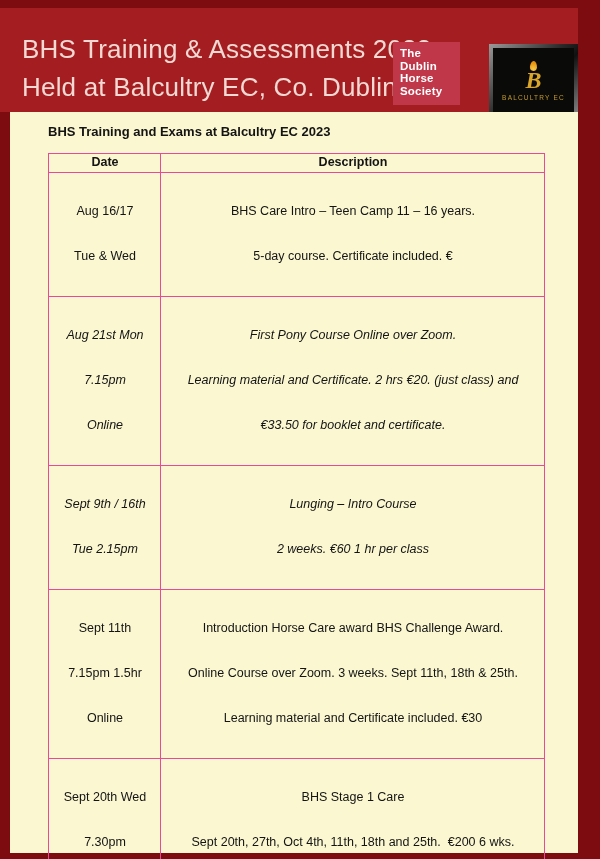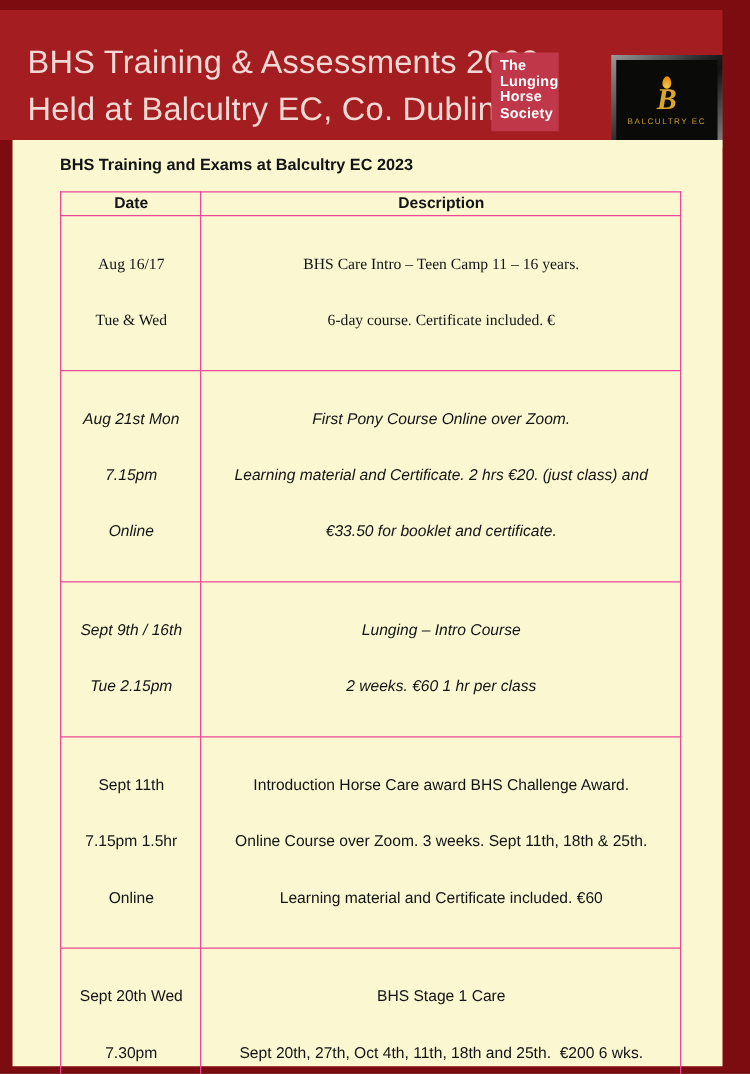--- a/index.html
+++ b/index.html
@@ -3,21 +3,21 @@
 <meta charset="utf-8">
 <style>
   html,body{margin:0;padding:0;}
   body{font-family:"Liberation Sans",sans-serif;background:#555;}
   .page{position:relative;width:600px;height:859px;background:#7c0c0f;overflow:hidden;}
   
   .band{position:absolute;left:0;top:8px;right:22px;height:104px;background:#a41e21;}
   .titles{position:absolute;left:22px;top:22px;}
   .title-line{font-size:26px;line-height:38px;color:#f2d9d3;letter-spacing:.2px;}
   
-  .bhs-logo{position:absolute;left:393px;top:34px;width:54px;height:63px;background:#bf3748;color:#ffffff;
+  .bhs-logo{position:absolute;left:393px;top:34px;width:67px;height:63px;background:#bf3748;color:#ffffff;
             padding:5px 0 0 7px;box-sizing:border-box;}
   .bhs-logo div{font-size:11.5px;line-height:12.5px;font-weight:bold;letter-spacing:.2px;}
   
   .bec-frame{position:absolute;left:489px;top:36px;width:89px;height:74px;box-sizing:border-box;
              background:linear-gradient(135deg,#9a9a9a 0%,#2b2b2b 45%,#111 60%,#8a8a8a 100%);
              padding:4px;}
   .bec-inner{position:relative;width:100%;height:100%;background:#0a0a08;display:flex;flex-direction:column;
              align-items:center;justify-content:center;}
   .bec-flame{width:7px;height:10px;background:radial-gradient(circle at 50% 80%,#f7c948 0%,#e8920c 70%);
              border-radius:50% 50% 50% 50%/60% 60% 40% 40%;transform:rotate(3deg);margin-bottom:-3px;}
@@ -26,37 +26,37 @@
   .bec-label{font-size:6.5px;letter-spacing:1.2px;color:#c59b2d;margin-top:2px;}
   
   .content{position:absolute;left:10px;top:112px;right:22px;bottom:6px;background:#faf7d1;
            padding:10px 0 16px 38px;box-sizing:border-box;color:#141414;}
   .section-title{font-size:13px;font-weight:bold;margin:2px 0 14px 0;}
   table{border-collapse:collapse;width:497px;table-layout:fixed;}
   td,th{border:1px solid #ec4899;vertical-align:top;padding:1px 6px 2px 7px;font-size:12.5px;line-height:15px;
         text-align:center;white-space:pre-wrap;}
   th{font-weight:bold;}
   col.c-date{width:112px;}
-  tr.hdr{height:18px;} tr.r0{height:45px;font-family:Liberation Serif, serif;} tr.r1{height:57px;font-style:italic;} tr.r2{height:46px;font-style:italic;} tr.r3{height:47px;}
+  tr.hdr{height:18px;} tr.r0{height:45px;} tr.r1{height:57px;font-style:italic;} tr.r2{height:46px;font-style:italic;} tr.r3{height:47px;}
   tr.r4{height:72px;}
 </style>
 </head>
 <body>
 
 <div class="page">
 
   <div class="band">
     <div class="titles">
       <div class="title-line">BHS Training &amp; Assessments 2023</div>
       <div class="title-line">Held at Balcultry EC, Co. Dublin</div>
     </div>
 
     <div class="bhs-logo">
       <div>The</div>
-      <div>Lunging</div>
+      <div>Dublin</div>
       <div>Horse</div>
       <div>Society</div>
     </div>
 
     <div class="bec-frame">
       <div class="bec-inner">
         <div class="bec-flame"></div>
         <div class="bec-letter">B</div>
         <div class="bec-label">BALCULTRY EC</div>
       </div>
@@ -77,21 +77,21 @@
         <th>Description</th>
       </tr>
 
       <tr class="r0">
         <td>
           <div>Aug 16/17</div>
           <div>Tue &amp; Wed</div>
         </td>
         <td>
           <div>BHS Care Intro – Teen Camp 11 – 16 years.</div>
-          <div>6-day course. Certificate included. €</div>
+          <div>5-day course. Certificate included. €</div>
         </td>
       </tr>
 
       <tr class="r1">
         <td>
           <div>Aug 21st Mon</div>
           <div>7.15pm</div>
           <div>Online</div>
         </td>
         <td>
@@ -114,21 +114,21 @@
 
       <tr class="r3">
         <td>
           <div>Sept 11th</div>
           <div>7.15pm 1.5hr</div>
           <div>Online</div>
         </td>
         <td>
           <div>Introduction Horse Care award BHS Challenge Award.</div>
           <div>Online Course over Zoom. 3 weeks. Sept 11th, 18th &amp; 25th.</div>
-          <div>Learning material and Certificate included. €60</div>
+          <div>Learning material and Certificate included. €30</div>
         </td>
       </tr>
 
       <tr class="r4">
         <td>
           <div>Sept 20th Wed</div>
           <div>7.30pm</div>
         </td>
         <td>
           <div>BHS Stage 1 Care</div>

